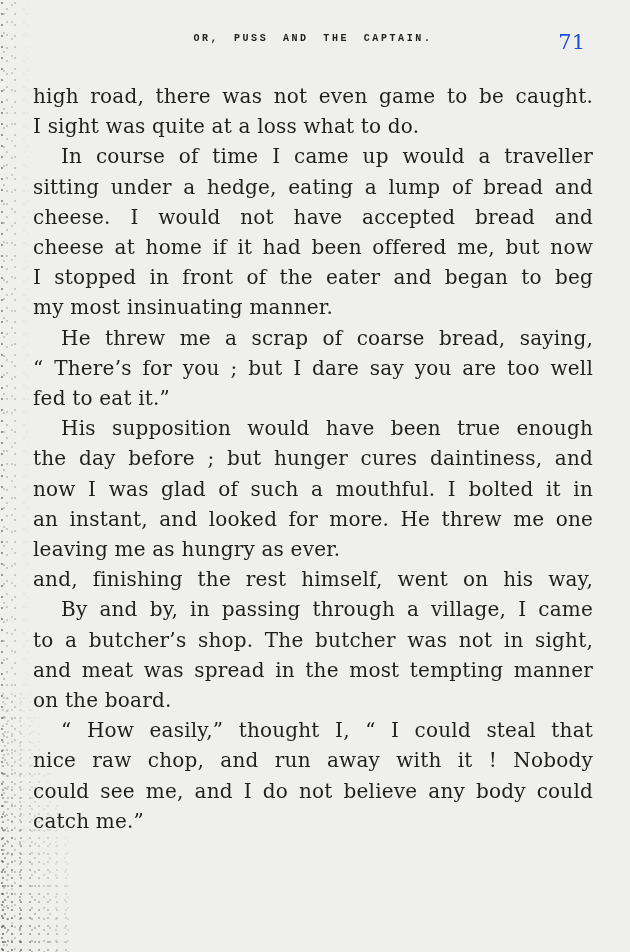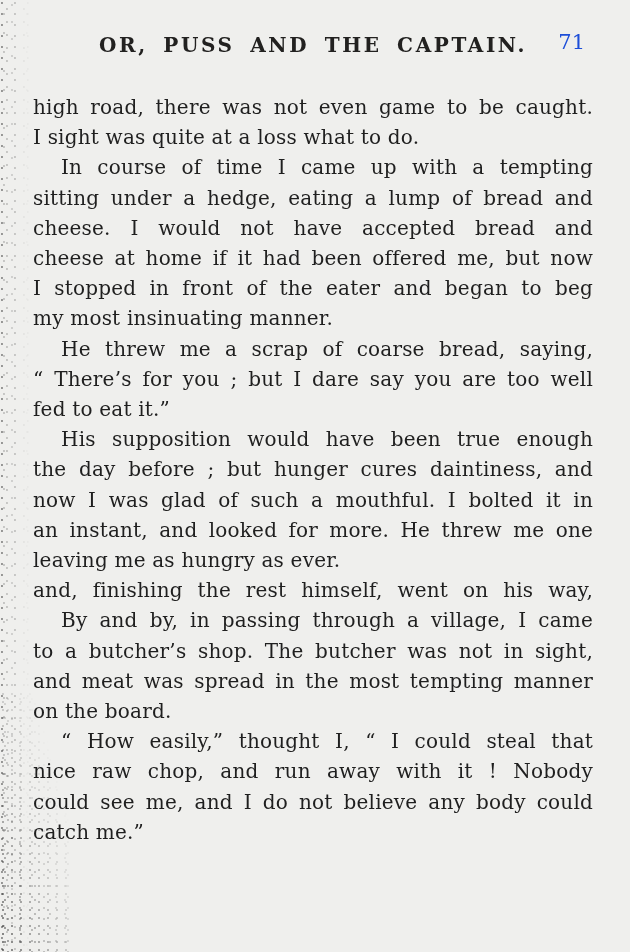--- a/index.html
+++ b/index.html
@@ -23,39 +23,40 @@
     left: 33px;
     right: 37px;
     height: 26px;
   }
   .running-title {
     position: absolute;
     left: 0;
     right: 0;
     top: 0;
     text-align: center;
-    font-size: 20px;
+    font-size: 10px;
     font-weight: 700;
     letter-spacing: 2.6px;
     word-spacing: 6px;
     color: #222120;
     white-space: nowrap;
+    font-family: Liberation Mono, monospace;
   }
   .page-number {
     position: absolute;
     right: 8px;
     top: -3px;
     font-size: 21px;
     font-weight: 400;
     color: #1d4ed8;
   }
   
   .body-text {
     position: absolute;
-    top: 92px;
+    top: 81px;
     left: 33px;
     width: 560px;
   }
   .paragraph {
     margin: 0;
   }
   .line {
     line-height: 30.2px;
     font-size: 20px;
     letter-spacing: 0.2px;
@@ -110,21 +111,21 @@
     <div class="running-title">OR, PUSS AND THE CAPTAIN.</div>
     <div class="page-number">71</div>
   </header>
 
   <main class="body-text" id="body-text">
       <div class="paragraph">
         <div class="line justified">high road, there was not even game to be caught.</div>
         <div class="line">I sight was quite at a loss what to do.</div>
       </div>
       <div class="paragraph">
-        <div class="line justified first-indent">In course of time I came up with a tempting</div>
+        <div class="line justified first-indent">In course of time I came up would a traveller</div>
         <div class="line justified">sitting under a hedge, eating a lump of bread and</div>
         <div class="line justified">cheese.  I would not have accepted bread and</div>
         <div class="line justified">cheese at home if it had been offered me, but now</div>
         <div class="line justified">I stopped in front of the eater and began to beg</div>
         <div class="line">my most insinuating manner.</div>
       </div>
       <div class="paragraph">
         <div class="line justified first-indent">He threw me a scrap of coarse bread, saying,</div>
         <div class="line justified">“ There’s for you ; but I dare say you are too well</div>
         <div class="line">fed to eat it.”</div>

